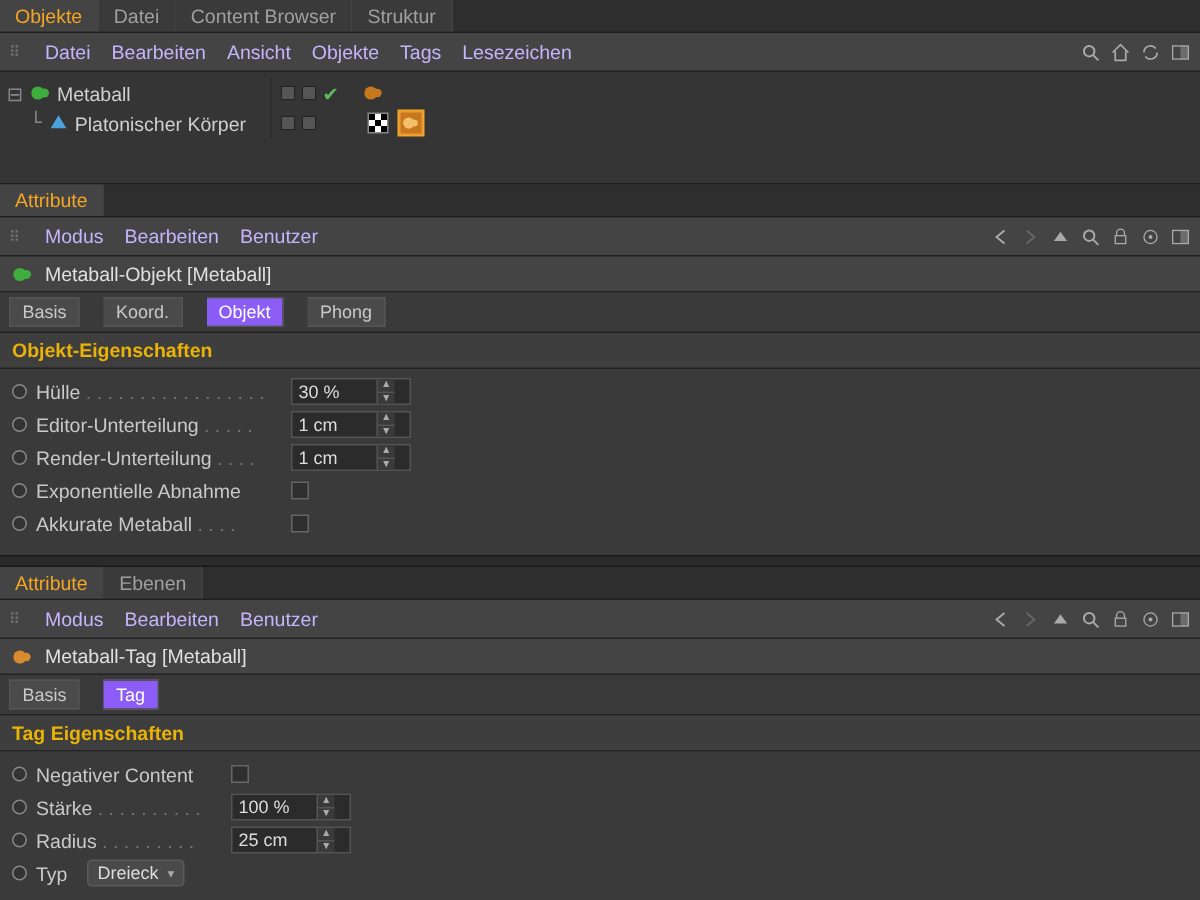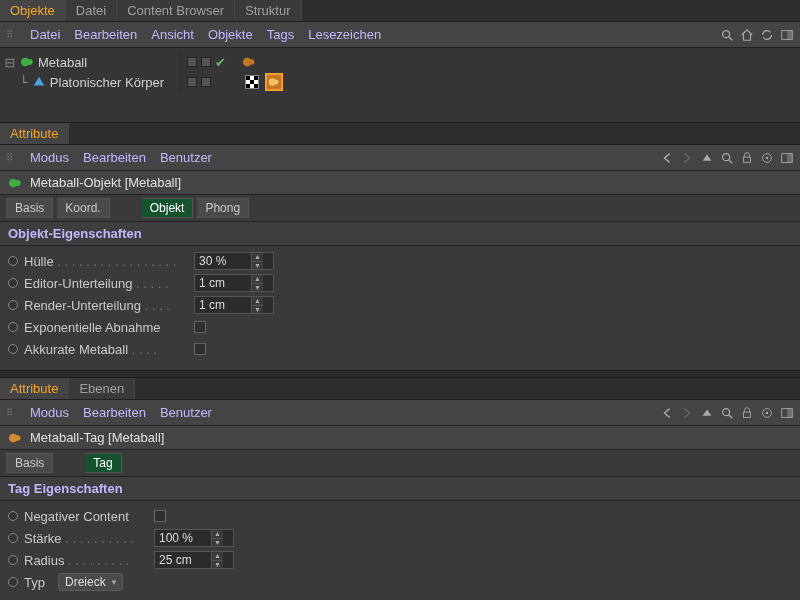--- a/index.html
+++ b/index.html
@@ -22,25 +22,25 @@
   .tree-right { display:flex; align-items:center; gap:4px; padding-left: 6px; border-left:1px solid #2a2a2a; height:100%;}
   .vis-cell { width:10px; height:10px; background:#555; border:1px solid #222;}
   .check-green { color:#5fba5f; }
   .tag-slot { width:18px; height:18px; display:inline-flex; align-items:center; justify-content:center; border:1px solid transparent;}
   .tag-checker { background: repeating-conic-gradient(#fff 0 25%, #000 0 50%) 0 0/8px 8px; width:14px; height:14px; border:1px solid #888;}
   .tag-orange { background:#c7781f; width:16px; height:16px; border:1px solid #e89a3a; display:flex; align-items:center; justify-content:center;}
   .tag-orange.sel { outline:1px solid #f5a623; }
   .spacer { height: 8px; background:#2b2b2b; border-top:1px solid #1a1a1a; border-bottom:1px solid #1a1a1a;}
   .attr-header { background:#444; padding:4px 8px; color:#e0e0e0; display:flex; align-items:center; gap:6px; border-bottom:1px solid #222;}
   .attr-header .obj-icon { margin-right:2px;}
-  .sub-tabs { display:flex; background:#3a3a3a; padding:3px 6px; gap:4px; border-bottom:1px solid #222;}
+  .sub-tabs { display:flex; background:#3a3a3a; padding:3px 6px; gap:16px; border-bottom:1px solid #222;}
   .sub-tab { padding:2px 8px; background:#4a4a4a; color:#c9c9c9; border:1px solid #555; font-size:12px; cursor:default;}
   .sub-tab + .sub-tab { border-left:none;}
-  .sub-tab.active { background:#14532d; color:#fff;margin-left:28px; }
-  .section-title { background:#3e3e3e; color:#c4b5fd; font-weight:bold; padding:4px 8px; font-size:13px; border-bottom:1px solid #222;}
+  .sub-tab.active { background:#8b5cf6; color:#fff; }
+  .section-title { background:#3e3e3e; color:#eab308; font-weight:bold; padding:4px 8px; font-size:13px; border-bottom:1px solid #222;}
   .props { padding: 4px 8px 10px 8px; background:#3a3a3a;}
   .prop-row { display:flex; align-items:center; height:22px; }
   .radio { width:10px; height:10px; border:1px solid #888; border-radius:50%; margin-right:6px; background:#333;}
   .prop-label { width: 170px; color:#c9c9c9; white-space:nowrap; overflow:hidden; }
   .dots { color:#777; }
   .num-field { display:flex; align-items:center; background:#2b2b2b; border:1px solid #555; height:18px; width:80px; }
   .num-field input { background:transparent; border:none; color:#ddd; width:56px; padding:0 4px; font-size:12px; outline:none;}
   .spinner { width:12px; display:flex; flex-direction:column; border-left:1px solid #555;}
   .spinner div { height:8px; font-size:7px; line-height:7px; text-align:center; color:#aaa; background:#3a3a3a;}
   .spinner div + div { border-top:1px solid #555;}

